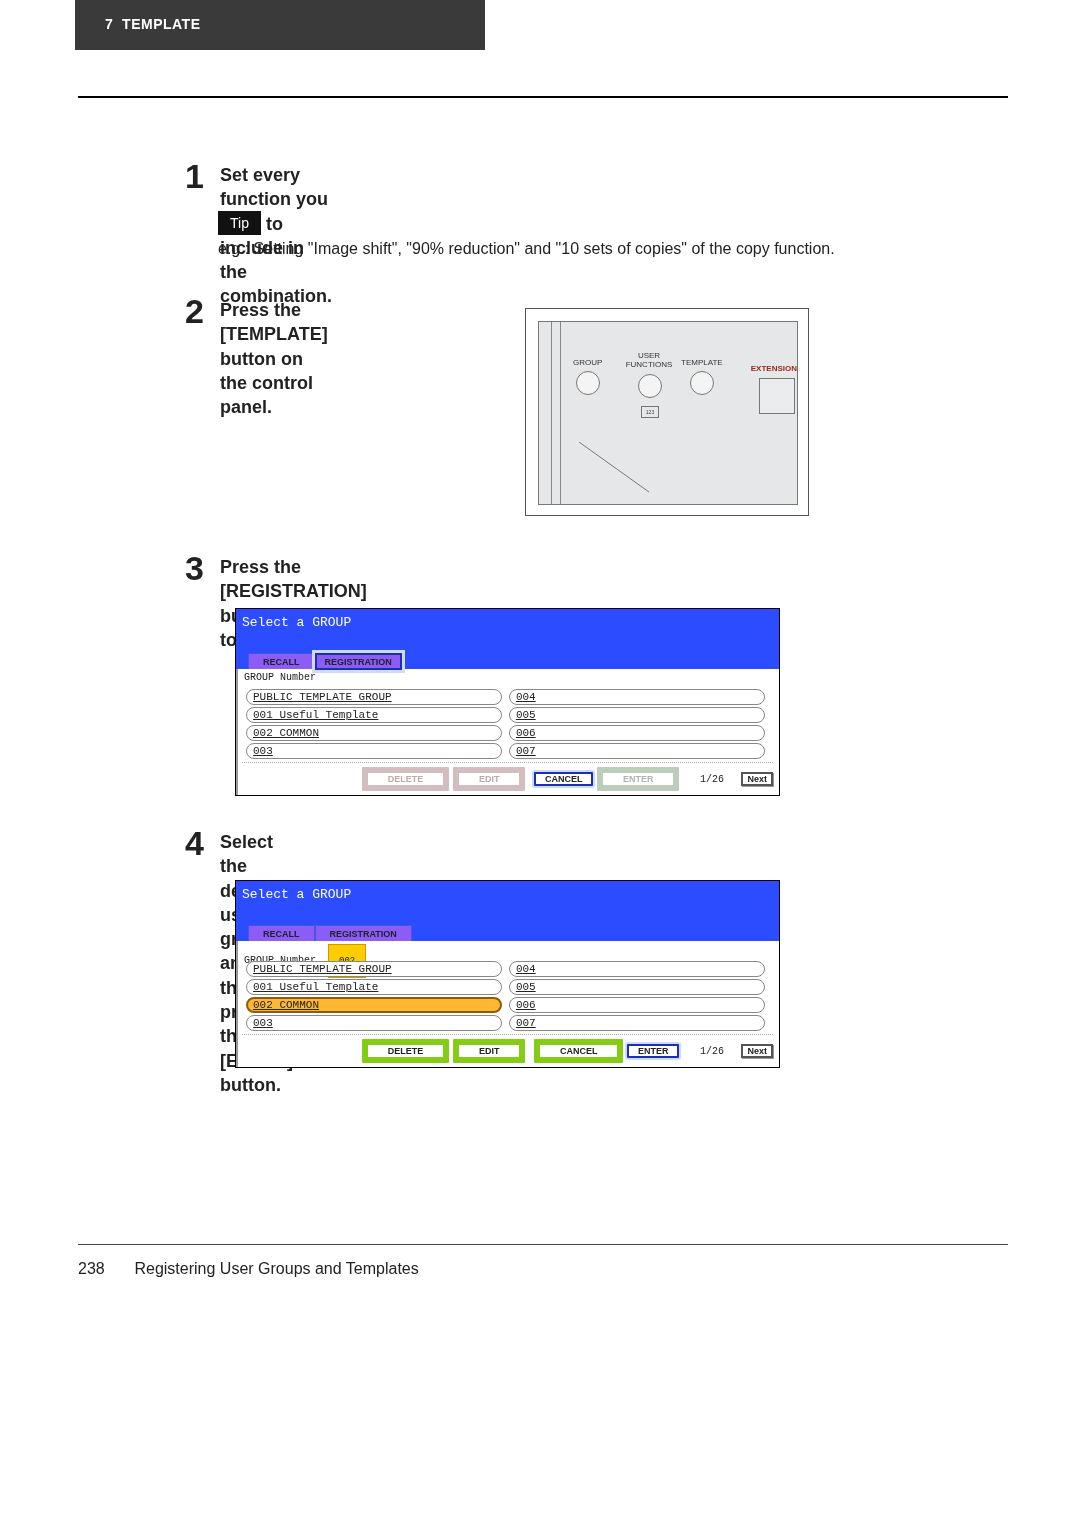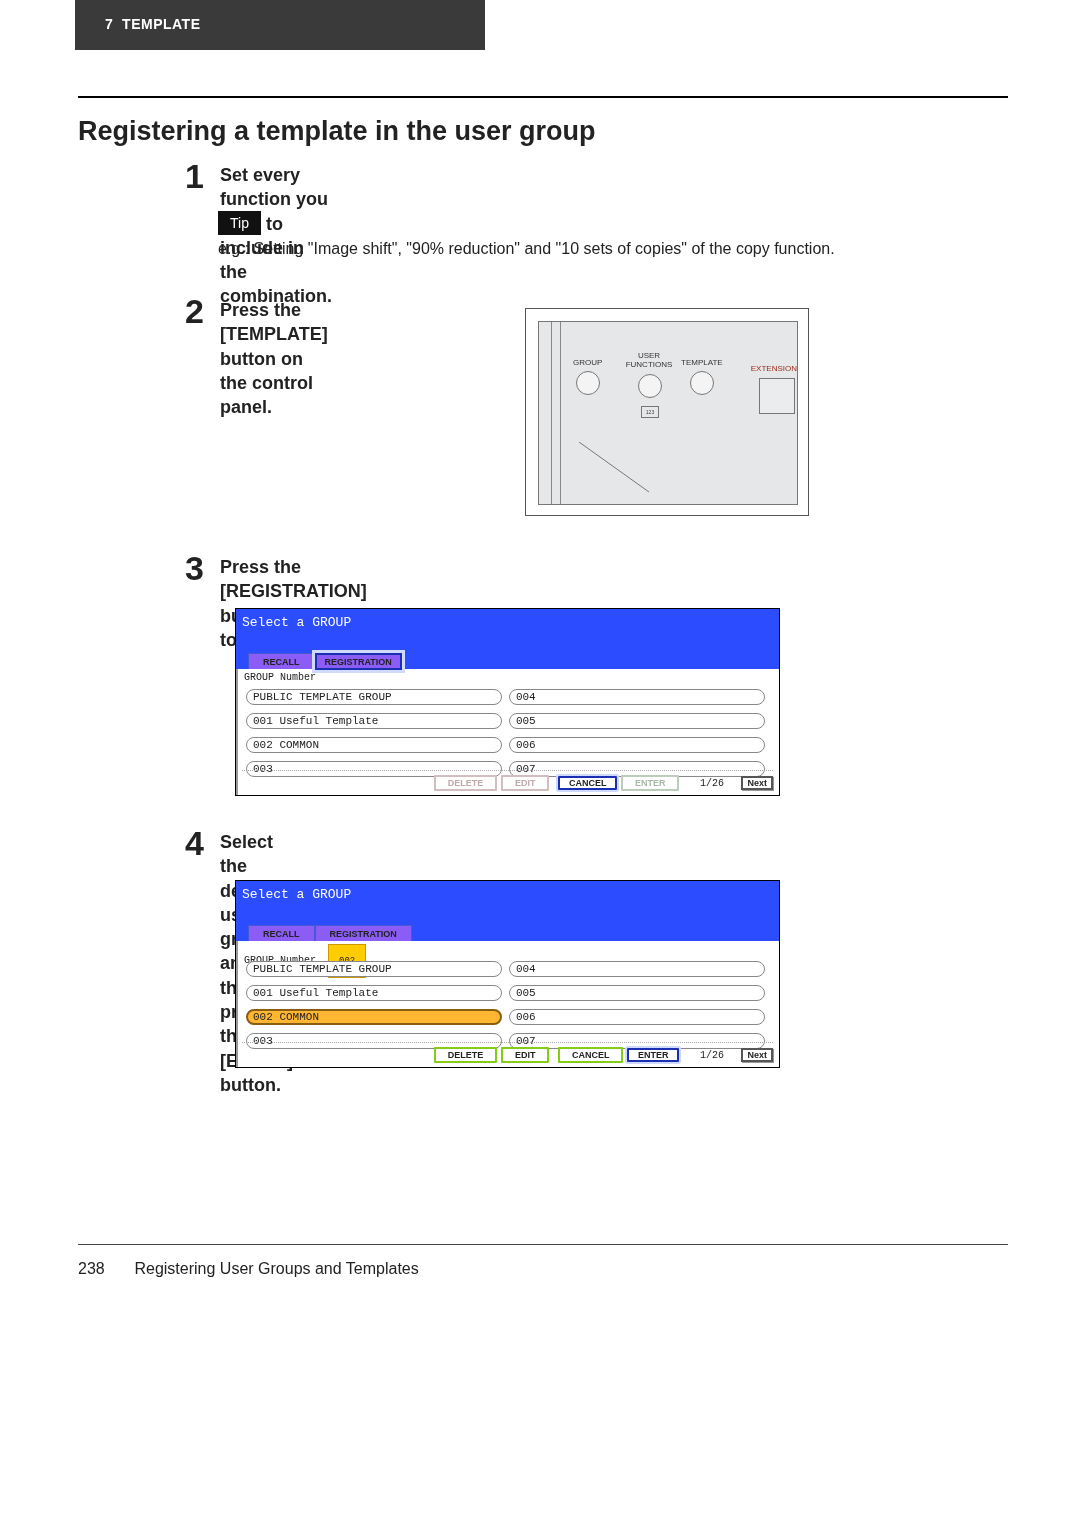--- a/index.html
+++ b/index.html
@@ -149,20 +149,21 @@
     height: 34px;
     border: 1.5px solid #777;
     background: #ebecee;
   }
   .ext-label {
     position: absolute;
     right: 0px;
     top: 42px;
     font-size: 8px;
     color: #9b2a1a;
+    font-weight: bold;
   }
   .diag {
     position: absolute;
     left: 40px;
     top: 120px;
     width: 70px;
     height: 55px;
   }
   .diag svg { width: 100%; height: 100%; }
 
@@ -237,45 +238,46 @@
   }
   .ts-col {
     display: inline-block;
     vertical-align: top;
     width: 49%;
   }
   .ts-row {
     border: 1px solid #888;
     background: #fff;
     padding: 1px 6px;
-    margin-bottom: 8px;
+    margin-bottom: 2px;
     border-radius: 8px;
     white-space: nowrap;
     overflow: hidden;
+    text-decoration: underline;
   }
   .ts-row.selected {
     background: #ffb733;
     border: 2px solid #8a5c10;
     padding: 0 5px;
   }
   .ts-footer {
     position: absolute;
     left: 6px; right: 6px; bottom: 4px;
     border-top: 1px dotted #aaa;
     padding-top: 4px;
     text-align: right;
     font-size: 9px;
   }
   .ts-btn {
     display: inline-block;
-    border: 2px solid #84cc16;
+    border: 6px solid #84cc16;
     background: #fff;
     font-size: 9px;
     font-weight: bold;
-    padding: 1px 12px;
+    padding: 1px 20px;
     margin-left: 1px;
     border-radius: 1px;
     vertical-align: middle;
   }
   .ts-btn.dim { color: #bfa9a9; border-color:#d2bebe; }
   .ts-btn.dim2 { color: #a8b9a8; border-color:#bccdbc; }
   .ts-btn.hl {
     border: 2px solid #1b2fb3;
     box-shadow: 0 0 0 2px #d0daff;
     padding: 0 9px;
@@ -331,21 +333,20 @@
 <body>
 
 <div class="page">
 
   <div class="side-tab"></div>
   <div class="side-tab-text">
     <span>7</span>&nbsp;&nbsp;<span>TEMPLATE</span>
   </div>
 
   <div class="rule-top"></div>
-  <div class="section-title">Registering a template in the user group</div>
 
   <div class="step step1">
     <div class="step-num">1</div>
     <div class="step-heading">Set every function you want to include in the combination.</div>
   </div>
   <div class="tip-box">Tip</div>
   <div class="tip-text">e.g.: Setting "Image shift", "90% reduction" and "10 sets of copies" of the copy function.</div>
 
   <div class="step step2">
     <div class="step-num">2</div>

